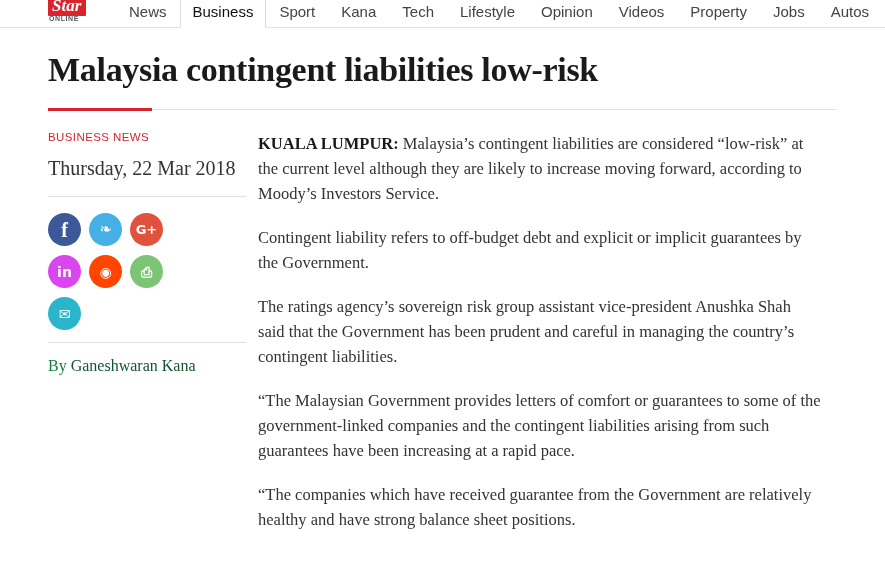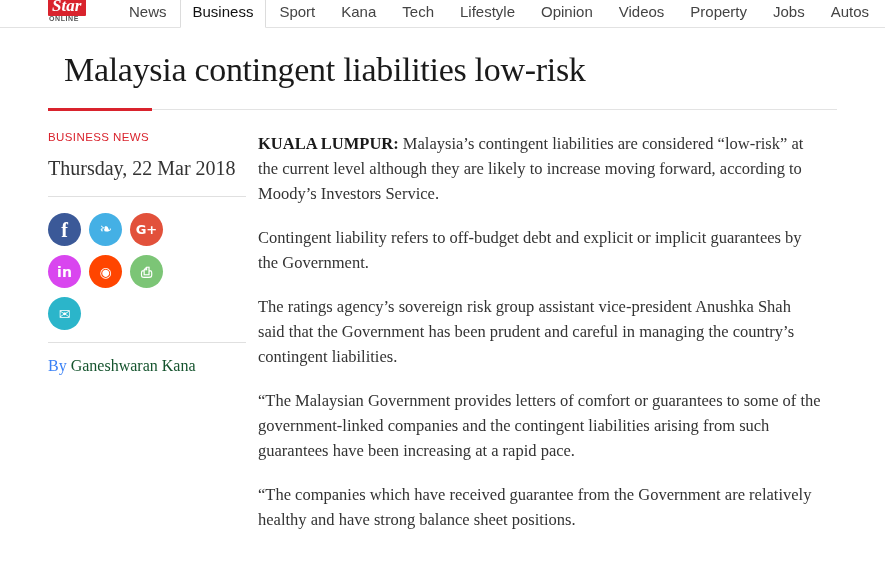--- a/index.html
+++ b/index.html
@@ -85,23 +85,23 @@
   }
 
   
   .headline-wrap {
     padding: 22px 48px 0 48px;
   }
   h1.headline {
     font-family: "Liberation Serif", serif;
     font-size: 34px;
     line-height: 40px;
-    font-weight: normal;
+    font-weight: bold;
     color: #1a1a1a;
-    margin: 0 0 18px 16px;
+    margin: 0 0 18px 0;
     letter-spacing: -0.3px;
   }
   .rule-row {
     position: relative;
     height: 3px;
     margin: 0 0 0 0;
   }
   .rule-row .grey {
     position: absolute;
     left: 104px;
@@ -185,21 +185,21 @@
     background: #e0e0e0;
     width: 198px;
     margin-top: 12px;
     margin-bottom: 14px;
   }
   .byline {
     font-family: "Liberation Serif", serif;
     font-size: 16px;
     color: #444444;
   }
-  .byline .by { color: #3b82f6; }
+  .byline .by { color: #15803d; }
   .byline .author { color: #14532d; }
 
   
   .article {
     flex: 1;
     padding-left: 10px;
   }
   .article p {
     font-family: "Liberation Serif", serif;
     font-size: 16.5px;

